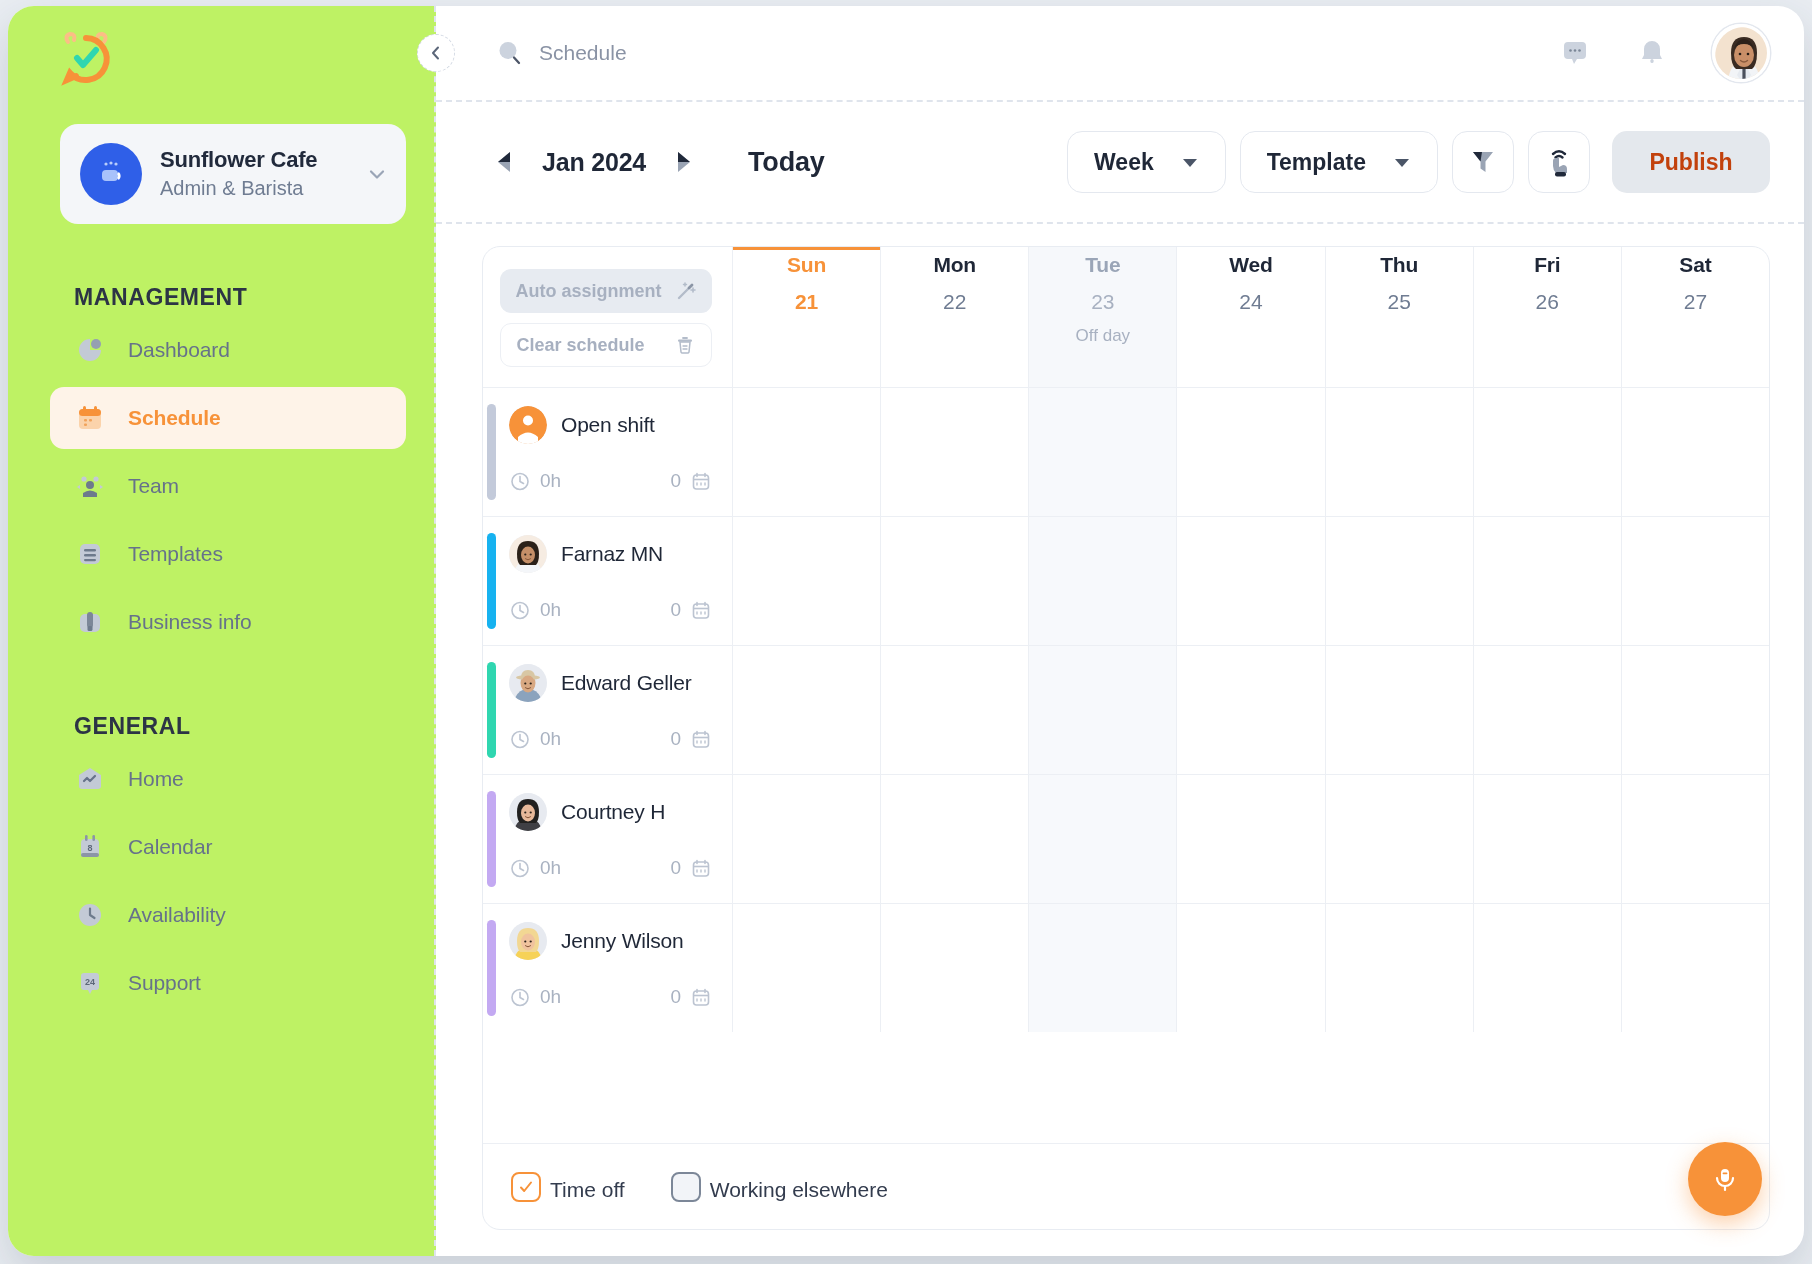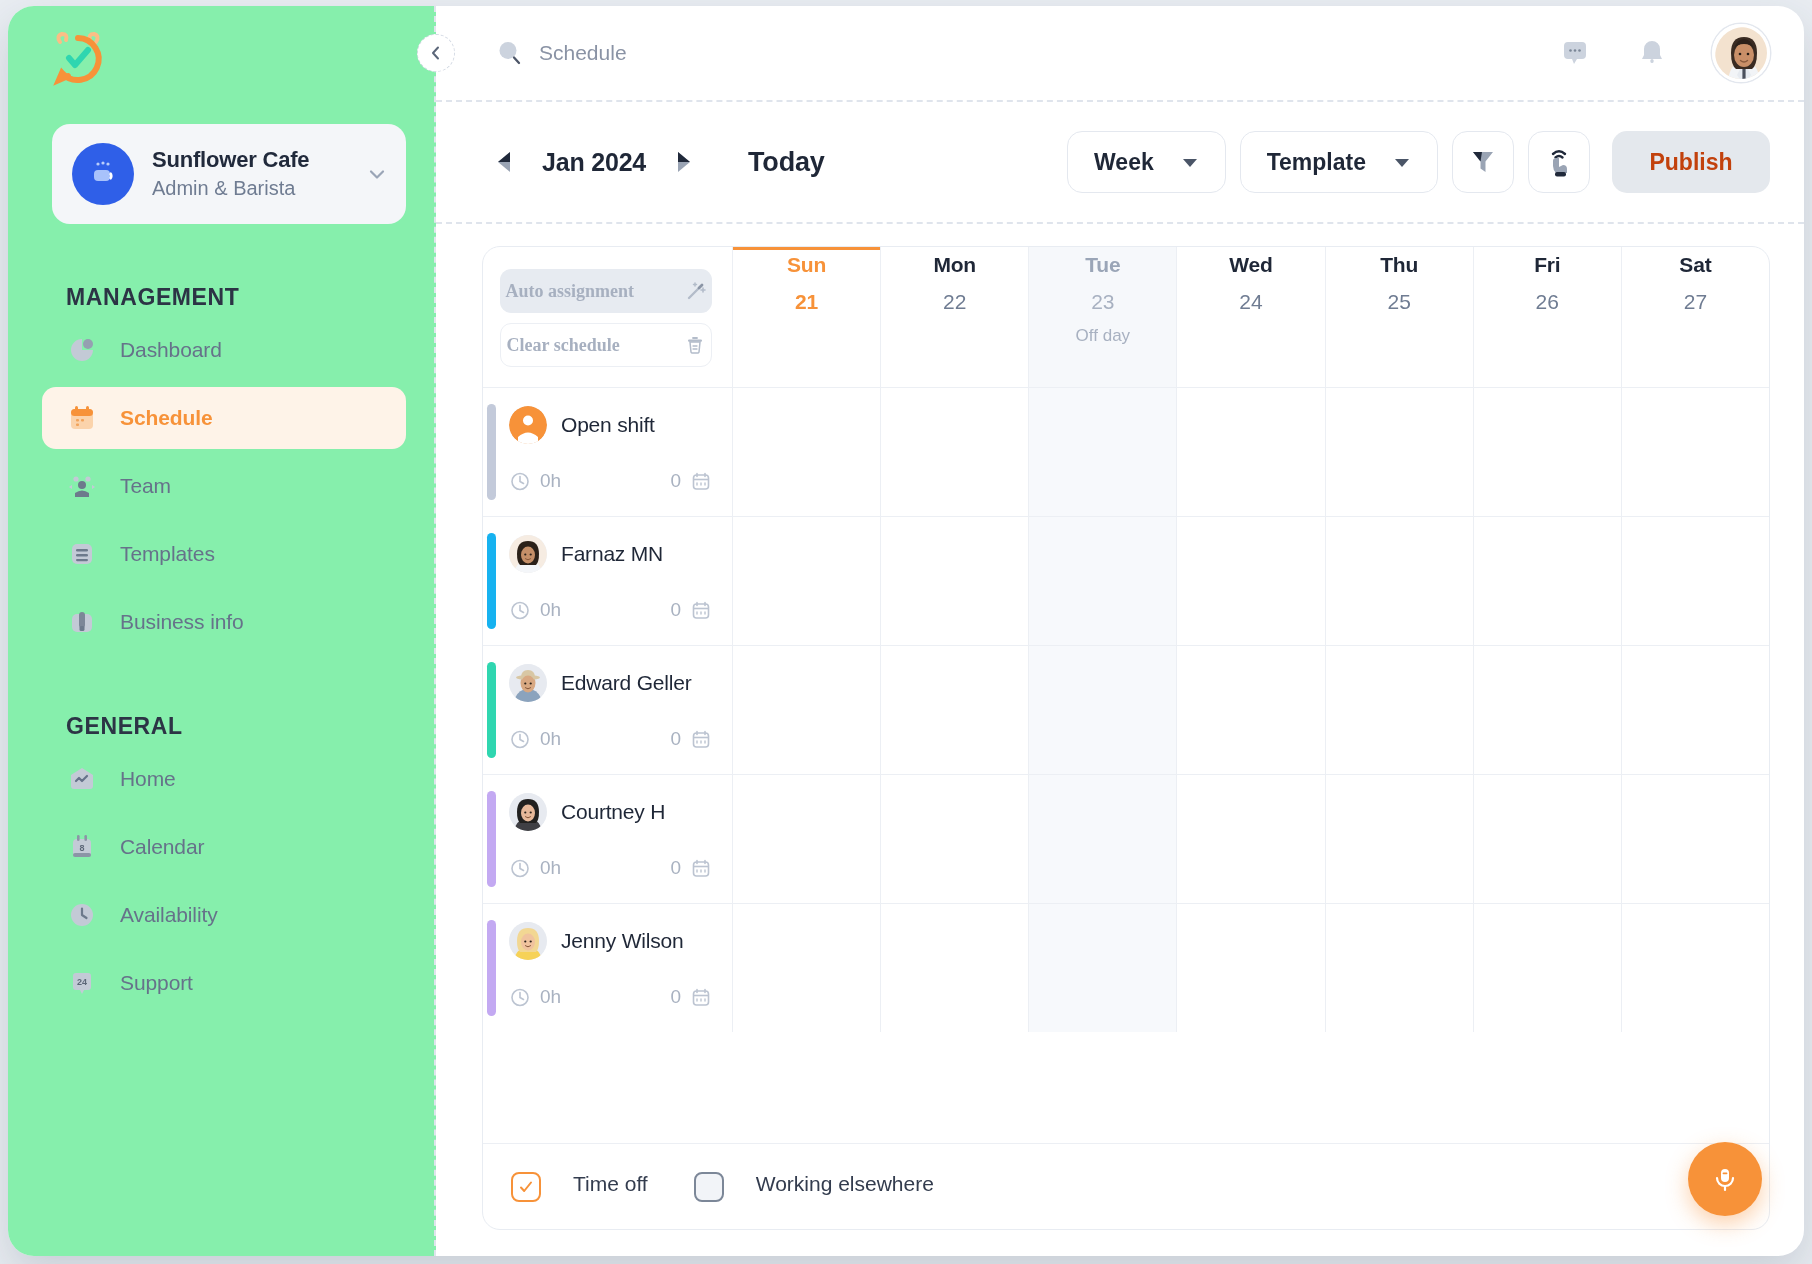--- a/index.html
+++ b/index.html
@@ -20,24 +20,24 @@
     border-radius: 26px;
     box-shadow: 0 18px 44px rgba(40,55,80,.17);
     overflow: hidden;
     display: flex;
   }
 
   
   .sidebar {
     width: 428px;
     height: 100%;
-    background: #86efac;
+    background: #bef264;
     border-right: 2px dashed #dfe4ec;
     flex: 0 0 428px;
-    padding: 0 0 0 8px;
+    padding: 0 0 0 16px;
     position: relative;
   }
 
   .logo-wrap { padding: 22px 0 0 32px; }
   .logo { width: 60px; height: 60px; display: block; }
 
   .org-card {
     margin: 36px 28px 0 36px;
     background: #f4f6f9;
     border-radius: 18px;
@@ -172,22 +172,22 @@
 
   .grid-header { display: flex; height: 140px; flex: 0 0 140px; }
   .corner-cell {
     width: 250px; flex: 0 0 250px; border-right: 1.5px solid #eceff4;
     padding: 22px 14px 0 10px;
     display: flex; flex-direction: column; gap: 10px; align-items: center;
   }
   .mini-btn {
     width: 212px; height: 44px; border-radius: 11px;
     display: flex; align-items: center; justify-content: space-between;
-    padding: 0 6px; font-size: 18px; font-weight: bold;
-    color: #a7b0c0; cursor: pointer; font-family: Liberation Serif, serif;
+    padding: 0 16px; font-size: 18px; font-weight: bold;
+    color: #a7b0c0; cursor: pointer;
   }
   .mini-btn.filled { background: #e7ebf1; }
   .mini-btn.outlined { border: 1.5px solid #eceff4; background:#fff; }
 
   .day-col-head {
     flex: 1; border-right: 1.5px solid #eceff4;
     display: flex; flex-direction: column; align-items: center;
     padding-top: 6px; position: relative; cursor: pointer;
   }
   .day-col-head:last-child { border-right: none; }
@@ -227,21 +227,21 @@
   .stat-r { display: flex; align-items: center; gap: 9px; }
   .stat-txt { font-size: 19px; color: #a9b2c1; }
   .day-cell { flex: 1; border-right: 1.5px solid #eceff4; cursor: pointer; }
   .day-cell:last-child { border-right: none; }
   .day-cell.offday { background: #f7f9fc; }
 
   .legend {
     height: 86px; flex: 0 0 86px; border-top: 1.5px solid #eceff4;
     display: flex; align-items: center; gap: 46px; padding-left: 28px;
   }
-  .legend-item { display: flex; align-items: flex-start; gap: 32px; cursor: pointer; }
+  .legend-item { display: flex; align-items: flex-end; gap: 9px; cursor: pointer; }
   .legend-box {
     width: 30px; height: 30px; border-radius: 8px;
     display: flex; align-items: center; justify-content: center;
   }
   .legend-box.timeoff { border: 2px solid #f79239; background: #fff; }
   .legend-box.elsewhere { border: 2px solid #7c8798; background: #f2f4f8; }
   .legend-label { font-size: 21px; color: #333c4e; }
 
   .fab {
     position: absolute; right: 42px; bottom: 40px;

